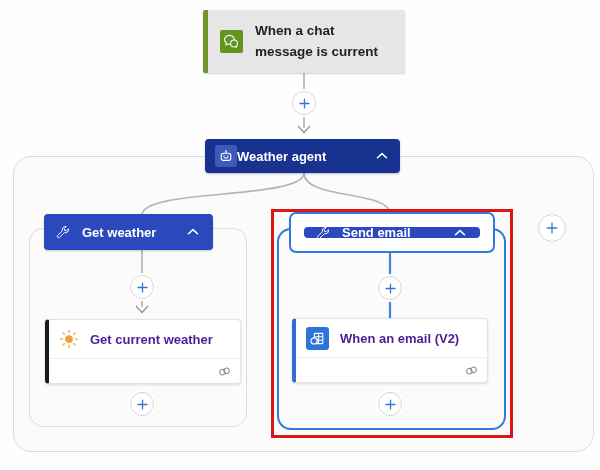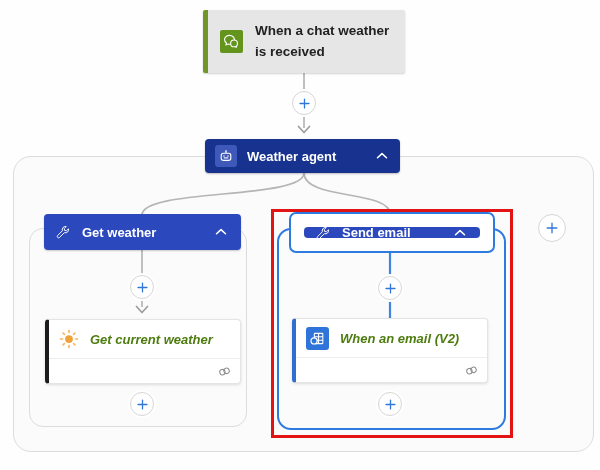--- a/index.html
+++ b/index.html
@@ -19,43 +19,43 @@
   
   .trigger-card{position:absolute;left:203px;top:10px;width:202px;height:63px;background:#e6e6e6;
     border-left:5px solid #6f9626;border-radius:2px;box-shadow:0 1px 2px rgba(0,0,0,.18);
     display:flex;align-items:center;gap:12px;padding:0 12px;z-index:3;cursor:pointer;}
   .trigger-icon{width:23px;height:23px;background:#63941e;border-radius:2px;flex:none;
     display:flex;align-items:center;justify-content:center;}
   .trigger-title{font-size:13.5px;font-weight:600;color:#222;line-height:1.55;width:146px;}
 
   
   .agent-header{position:absolute;left:205px;top:139px;width:195px;height:34px;background:#17338f;
-    border-radius:4px;display:flex;align-items:center;padding:0 10px;gap:10px;z-index:3;
+    border-radius:4px;display:flex;align-items:center;padding:0 10px;z-index:3;
     box-shadow:0 1px 2px rgba(0,0,0,.25);cursor:pointer;}
   .agent-icon{width:22px;height:22px;border-radius:3px;background:#3e59b9;flex:none;
     display:flex;align-items:center;justify-content:center;}
   .hdr-label{flex:1;color:#fff;font-size:13px;font-weight:700;white-space:nowrap;overflow:hidden;}
   .chev{width:16px;height:16px;flex:none;cursor:pointer;}
 
   
   .tool-header{position:absolute;height:36px;background:#2b48bd;border-radius:4px;display:flex;
     align-items:center;padding:0 12px;gap:12px;z-index:3;box-shadow:0 1px 2px rgba(0,0,0,.2);cursor:pointer;}
-  .tool-header.left{left:44px;top:214px;width:197px;}
+  .tool-header.left{left:44px;top:214px;width:169px;}
   .selected-wrap{position:absolute;left:289px;top:212px;width:206px;height:41px;border:2px solid #2e7bdf;
     border-radius:7px;background:#fff;padding:13px;z-index:3;cursor:pointer;}
   .selected-wrap .tool-header.inner{position:relative;left:0;top:0;width:100%;height:100%;box-shadow:none;}
   .wrench{width:14px;height:14px;flex:none;}
 
   
   .action-card{position:absolute;width:196px;height:65px;background:#fff;border:1px solid #e4e4e4;
     border-radius:4px;box-shadow:0 1px 3px rgba(0,0,0,.13);z-index:3;cursor:pointer;overflow:hidden;}
   .action-card.gw{left:45px;top:319px;border-left:4px solid #1b1b1b;}
   .action-card.se{left:292px;top:318px;border-left:4px solid #2e6fd0;}
   .card-main{height:39px;display:flex;align-items:center;gap:11px;padding:0 10px;border-bottom:1px solid #ededed;}
-  .card-title{font-size:13px;font-weight:600;color:#4d7c0f;white-space:nowrap;font-style:italic;}
+  .card-title{font-size:13px;font-weight:600;color:#4c1d95;white-space:nowrap;}
   .sun{width:20px;height:20px;flex:none;}
   .outlook-icon{width:23px;height:23px;border-radius:3px;background:#2e74d9;flex:none;
     display:flex;align-items:center;justify-content:center;}
   .card-footer{height:24px;display:flex;align-items:center;justify-content:flex-end;padding:0 8px;}
   .link-ic{width:15px;height:15px;}
 
   
   .plus{position:absolute;width:24px;height:24px;border-radius:50%;background:#fff;border:1px solid #d6d6d6;
     display:flex;align-items:center;justify-content:center;z-index:3;cursor:pointer;box-shadow:0 0 0 2px #fefefe;}
   .plus svg{width:13px;height:13px;}
@@ -86,21 +86,21 @@
   </svg>
 
   <div class="trigger-card">
     <span class="trigger-icon">
       <svg viewBox="0 0 24 24" width="19" height="19">
         <path d="M9.5 4.2c-3.5 0-6.3 2.4-6.3 5.4 0 1.7.9 3.2 2.4 4.2l-.6 2.5 2.9-1.1c.5.1 1 .2 1.6.2 3.5 0 6.3-2.4 6.3-5.4S13 4.2 9.5 4.2z" fill="none" stroke="#fff" stroke-width="1.4"></path>
         <circle cx="15.2" cy="14.4" r="4.3" fill="#63941e" stroke="#fff" stroke-width="1.4"></circle>
         <path d="M18 17.8l1 2.4-2.6-.9z" fill="#fff"></path>
       </svg>
     </span>
-    <span class="trigger-title">When a chat weather is received</span>
+    <span class="trigger-title">When a chat message is current</span>
   </div>
 
   <div class="plus" style="left:292px;top:91px;">
     <svg viewBox="0 0 16 16">
         <path d="M8 2.5v11M2.5 8h11" stroke="#3176d9" stroke-width="1.6" stroke-linecap="round"></path>
       </svg>
   </div>
 
   <div class="agent-header">
     <span class="agent-icon">

